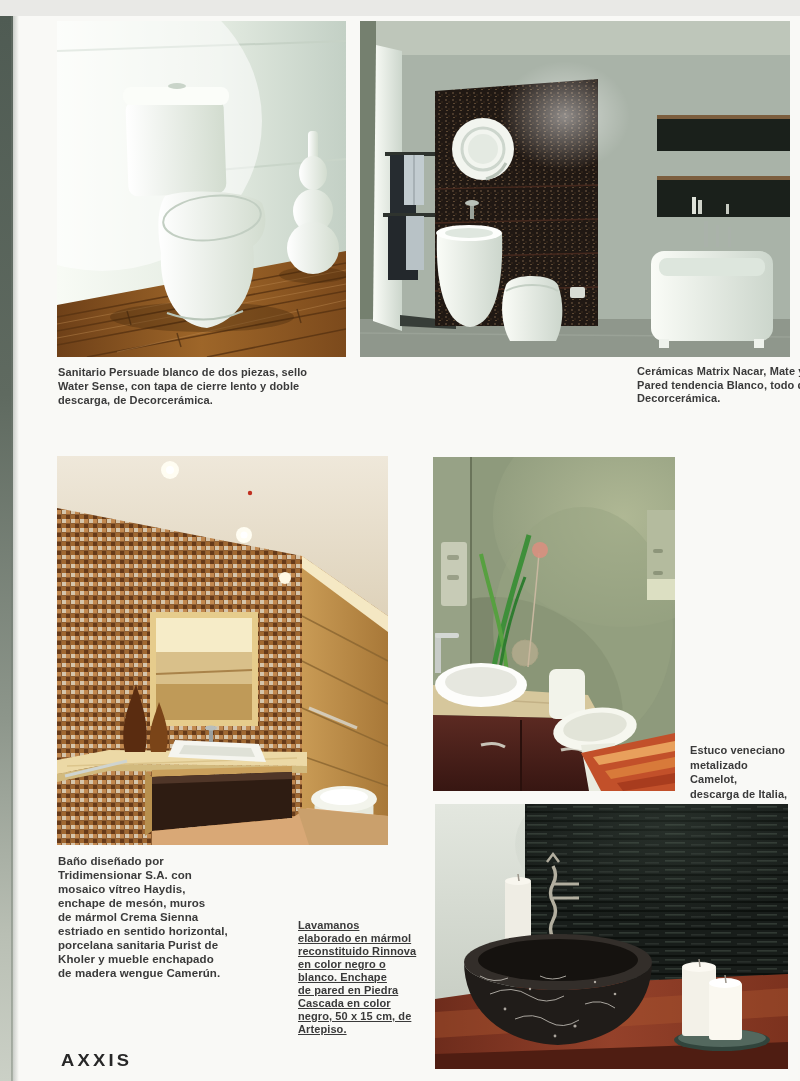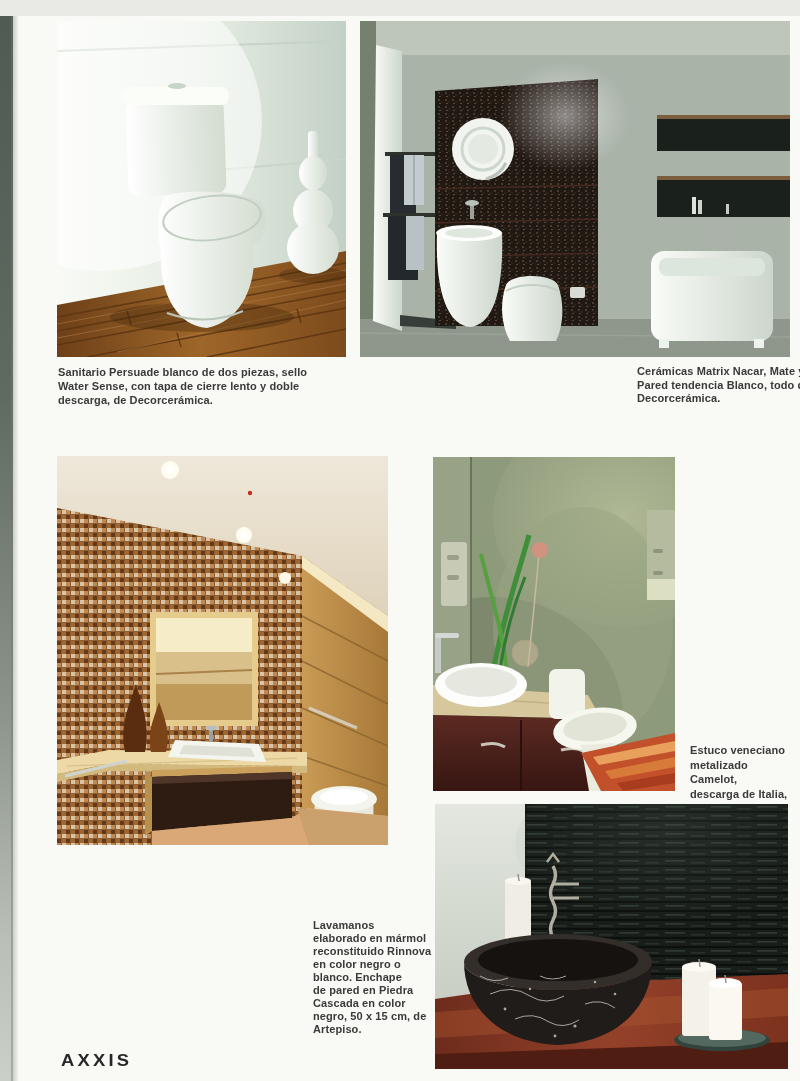--- a/index.html
+++ b/index.html
@@ -437,22 +437,31 @@
         <rect x="247" y="162" width="34" height="70" rx="3" fill="#f3f1e8"></rect>
         <rect x="274" y="178" width="33" height="58" rx="3" fill="#faf8f0"></rect>
         <ellipse cx="264" cy="163" rx="17" ry="5" fill="#fbf9f2"></ellipse>
         <ellipse cx="290" cy="179" rx="16" ry="5" fill="#ffffff"></ellipse>
         <line x1="264" y1="155" x2="265" y2="163" stroke="#9a948a" stroke-width="1.5"></line>
         <line x1="290" y1="171" x2="291" y2="179" stroke="#9a948a" stroke-width="1.5"></line>
       </g>
     </svg>
   </figure>
 
-
-  <p class="caption" style="left:313px;top:903px;width:135px;margin:0;line-height:13px;">Lavamanos
+  <p class="caption big" style="left:58px;top:838px;width:238px;margin:0;">Baño diseñado por
+Tridimensionar S.A. con
+mosaico vítreo Haydis,
+enchape de mesón, muros
+de mármol Crema Sienna
+estriado en sentido horizontal,
+porcelana sanitaria Purist de
+Kholer y mueble enchapado
+de madera wengue Camerún.</p>
+
+  <p class="caption" style="left:298px;top:903px;width:135px;margin:0;line-height:13px;text-decoration:underline;">Lavamanos
 elaborado en mármol
 reconstituido Rinnova
 en color negro o
 blanco. Enchape
 de pared en Piedra
 Cascada en color
 negro, 50 x 15 cm, de
 Artepiso.</p>
 
   <div class="logo">AXXIS</div>

